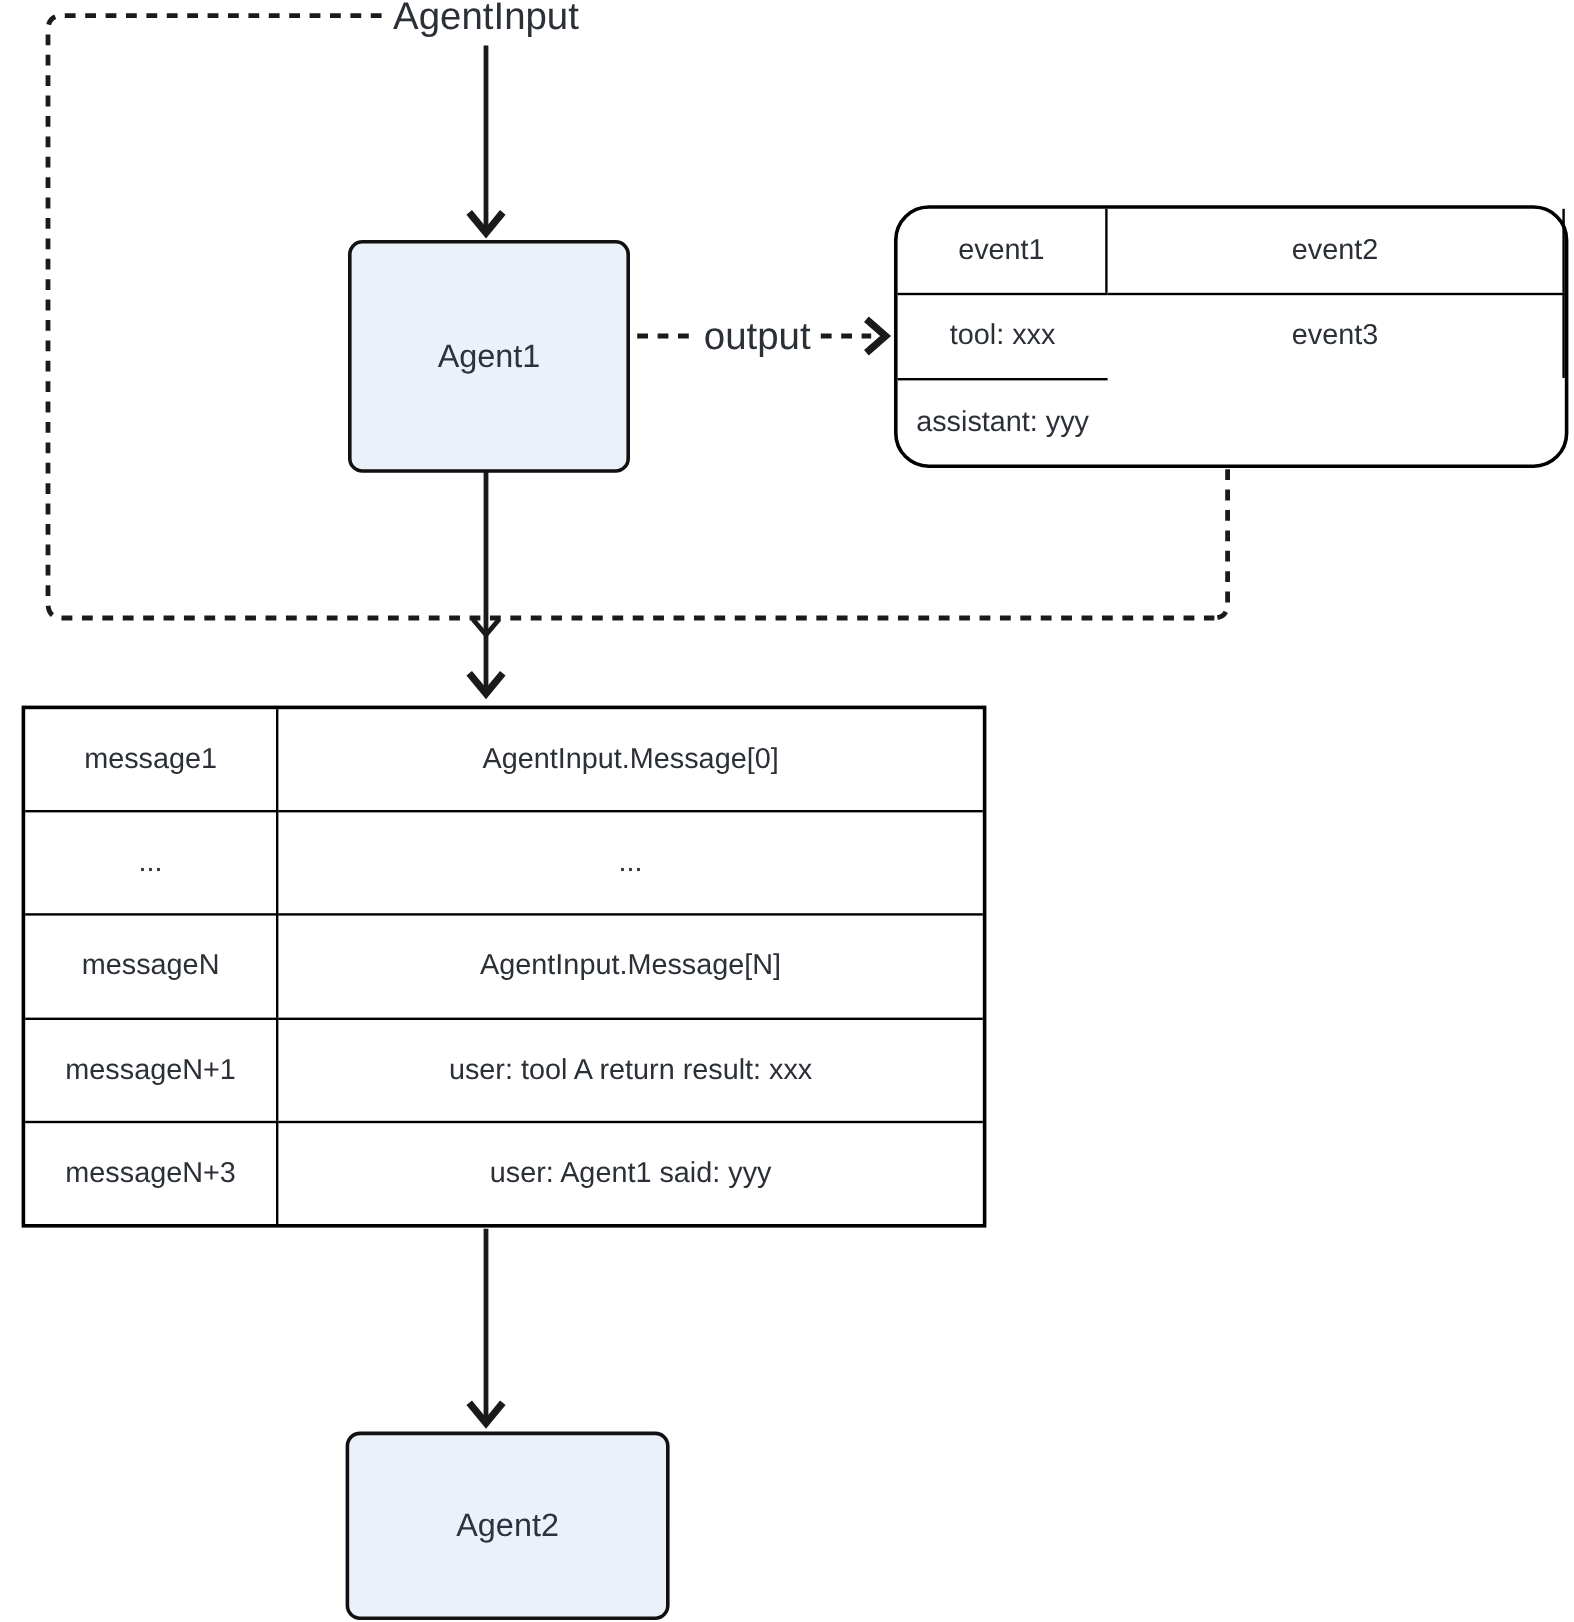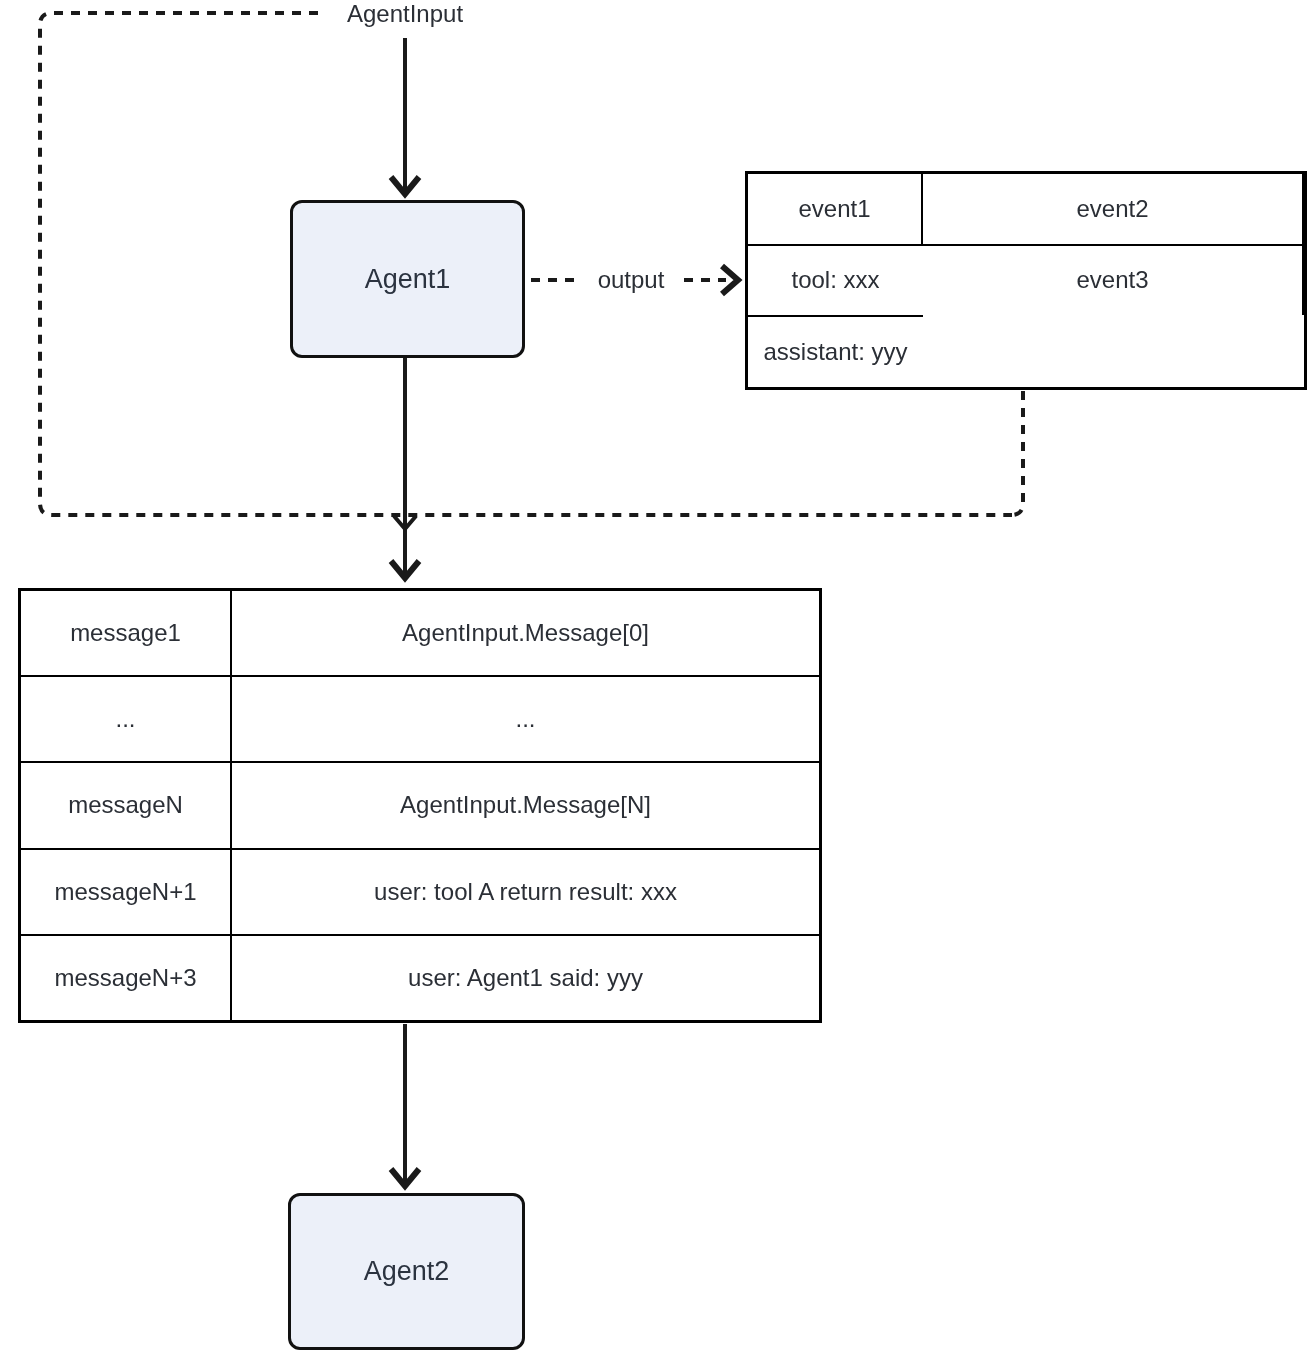--- a/index.html
+++ b/index.html
@@ -37,46 +37,47 @@
     background: #ecf0f9;
     border: 3.5px solid #111111;
     border-radius: 12px;
     display: flex;
     align-items: center;
     justify-content: center;
     font-size: 27px;
     color: #2b3340;
     box-sizing: border-box;
   }
-  .node-agent1 { left: 290px; top: 200px; width: 235px; height: 158px; }
-  .node-agent2 { left: 288px; top: 1193px; width: 237px; height: 157px; }
+  .node-agent1 { left: 290px; top: 200px; width: 235px; height: 194px; }
+  .node-agent2 { left: 288px; top: 1193px; width: 270px; height: 157px; }
 
   .float-label {
     position: absolute;
     transform: translateX(-50%);
-    font-size: 24px;
+    font-size: 32px;
     color: #2b2f36;
     white-space: nowrap;
     background: #ffffff;
     padding: 0 6px;
   }
   .label-agentinput { left: 405px; top: 0px; line-height: 27px; }
   .label-output     { left: 631px; top: 266px; line-height: 28px; text-align: right; }
 
   .dtable {
     position: absolute;
     display: grid;
     box-sizing: border-box;
     border: 3px solid #000000;
     background: #ffffff;
   }
   .dtable-events {
     left: 745px; top: 171px;
     width: 562px; height: 219px;
     grid-template-columns: 175px 1fr;
+    border-radius: 29px;
   }
   .dtable-messages {
     left: 18px; top: 588px;
     width: 804px; height: 435px;
     grid-template-columns: 211px 1fr;
   }
   .cell {
     display: flex;
     align-items: center;
     justify-content: center;

